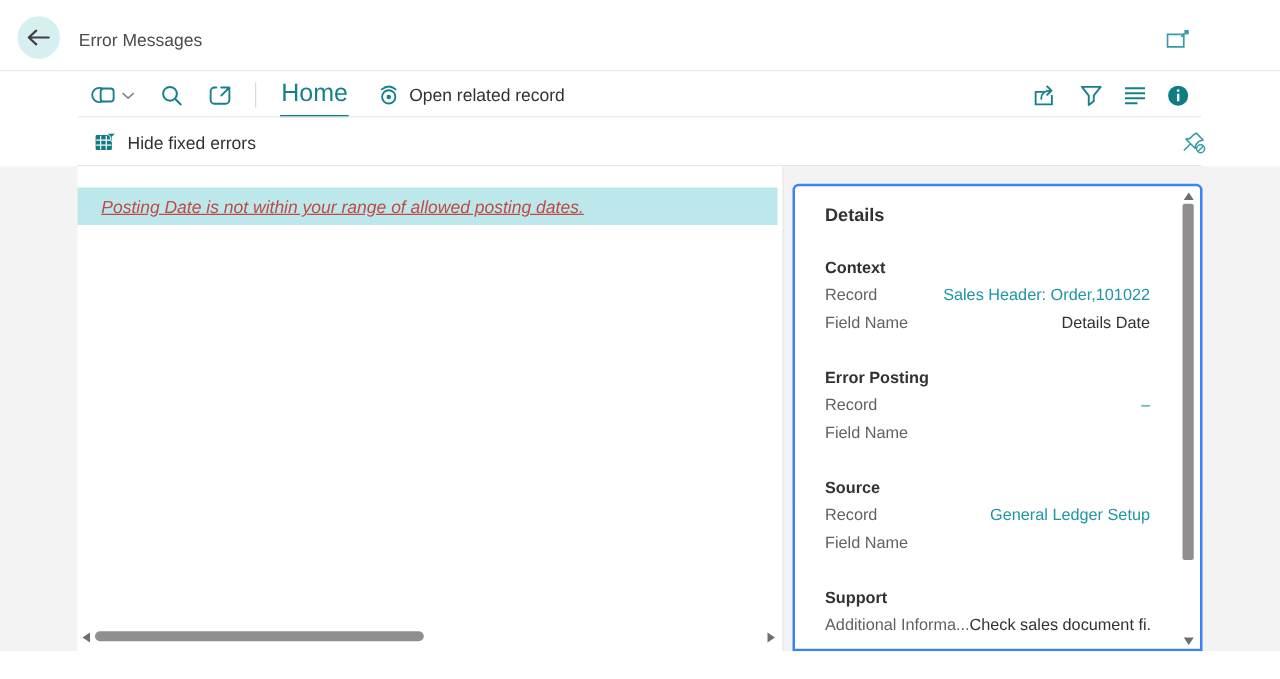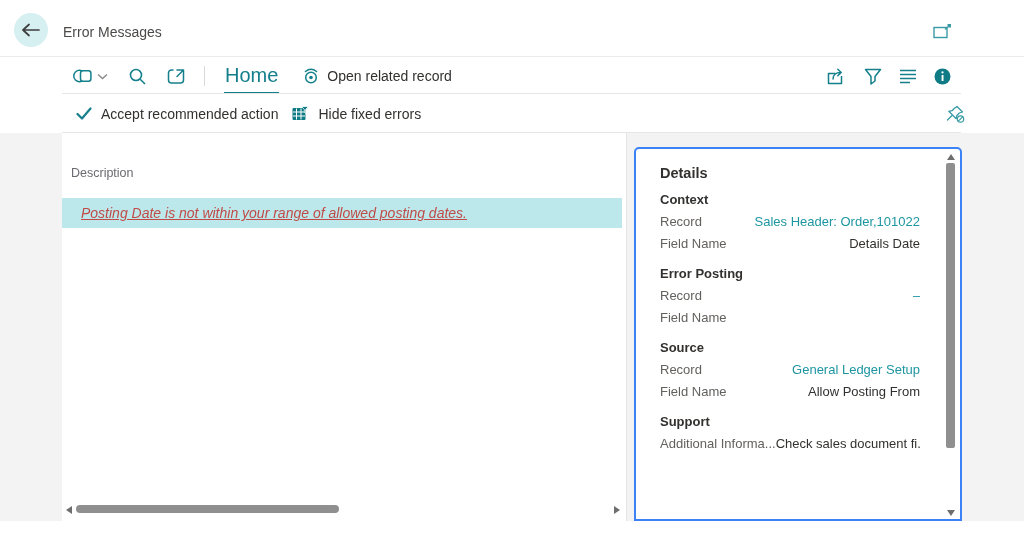--- a/index.html
+++ b/index.html
@@ -46,21 +46,21 @@
   .hs-arrow { position:absolute; top:3px; width:0; height:0; border-style:solid; cursor:pointer; }
   .hs-left  { left:4px;  border-width:4.5px 6px 4.5px 0; border-color:transparent #6e6e6e transparent transparent; }
   .hs-right { right:7px; border-width:4.5px 0 4.5px 6px; border-color:transparent transparent transparent #6e6e6e; }
   .hs-thumb { position:absolute; left:14px; top:2px; width:263px; height:8px; border-radius:4px; background:#8f8f8f; cursor:pointer; }
 
   
   .details-card { position:absolute; left:634px; top:14px; width:328px; height:374px; background:#fff;
                   border:2px solid #3b82f6; border-radius:5px 5px 0 0; overflow:hidden; }
   .details-inner { padding:16px 40px 0 24px; }
   .details-title { font-size:14.5px; font-weight:bold; color:#32312f; }
-  .d-section { margin-top:8px; }
+  .d-section { margin-top:22px; }
   .d-section:first-of-type { margin-top:24px; }
   .d-heading { height:22px; line-height:22px; font-size:13px; font-weight:bold; color:#32312f; }
   .d-row { height:22px; line-height:22px; display:flex; justify-content:space-between; font-size:13px; }
   .d-label { color:#63615e; white-space:nowrap; }
   .d-value { color:#32312f; text-align:right; white-space:nowrap; overflow:hidden; }
   .d-link { color:var(--link,#1d96a2); cursor:pointer; }
 
   .vscroll { position:absolute; right:4px; top:1px; width:11px; height:372px; }
   .vs-up   { position:absolute; top:4px;   left:1.5px; width:0; height:0; border-style:solid;
              border-width:0 4.5px 6px 4.5px; border-color:transparent transparent #6e6e6e transparent; cursor:pointer; }
@@ -175,28 +175,20 @@
         </span>
       </div>
     </div>
     <div class="tb-border"></div>
   </div>
 
   <div class="toolbar2">
     <div class="tb2-left">
       <div class="act-btn">
         <span>
-          <svg width="16" height="13" viewBox="0 0 16 13">
-              <path d="M1.5 7 L6 11.5 L14.5 1.5" fill="none" stroke="#15808c" stroke-width="2.2" stroke-linecap="round" stroke-linejoin="round"></path>
-            </svg>
-        </span>
-        <span>Accept recommended action</span>
-      </div>
-      <div class="act-btn">
-        <span>
           <svg width="17" height="15" viewBox="0 0 17 15">
               <rect x="0.5" y="2" width="13" height="12" rx="1" fill="#0e7b85"></rect>
               <path d="M1 6 h12 M1 10 h12 M4.5 2.5 v11 M9 2.5 v11" stroke="#fff" stroke-width="1"></path>
               <path d="M9.5 0.5 h7 l-2.8 3 v4 l-1.4 -1.2 v-2.8 Z" fill="#0e7b85" stroke="#fff" stroke-width="0.8"></path>
             </svg>
         </span>
         <span>Hide fixed errors</span>
       </div>
     </div>
     <div class="pin-btn">
@@ -207,21 +199,20 @@
             <path d="M12.3 16.2 L16.7 11.8" stroke="#3a9aa5" stroke-width="1.2"></path>
           </svg>
       </span>
     </div>
     <div class="tb-border"></div>
   </div>
 
   <div class="content">
 
     <div class="list-panel">
-      <div class="col-header">Description</div>
       <div class="error-row">
         <span>Posting Date is not within your range of allowed posting dates.</span>
       </div>
       <div class="hscroll">
         <div class="hs-arrow hs-left"></div>
         <div class="hs-thumb"></div>
         <div class="hs-arrow hs-right"></div>
       </div>
     </div>
 
@@ -254,21 +245,20 @@
         </div>
 
         <div class="d-section">
           <div class="d-heading">Source</div>
           <div class="d-row">
             <span class="d-label">Record</span>
             <span class="d-value d-link">General Ledger Setup</span>
           </div>
           <div class="d-row">
             <span class="d-label">Field Name</span>
-            <span class="d-value">Allow Posting From</span>
           </div>
         </div>
 
         <div class="d-section">
           <div class="d-heading">Support</div>
           <div class="d-row">
             <span class="d-label">Additional Informa...</span>
             <span class="d-value">Check sales document fi...</span>
           </div>
         </div>

